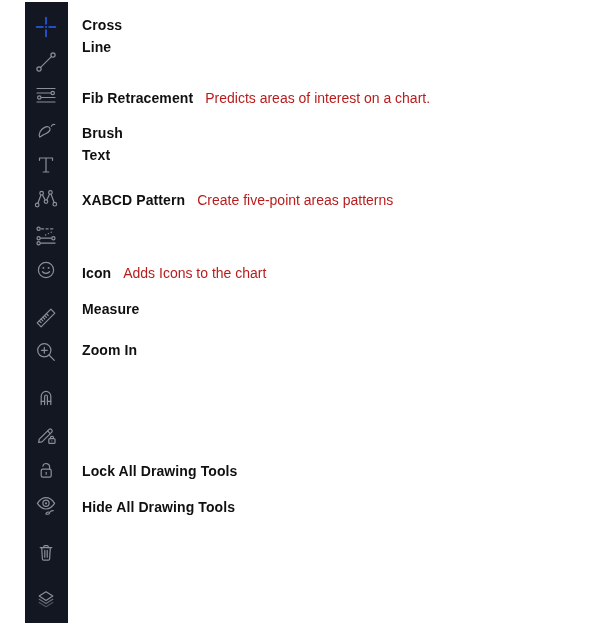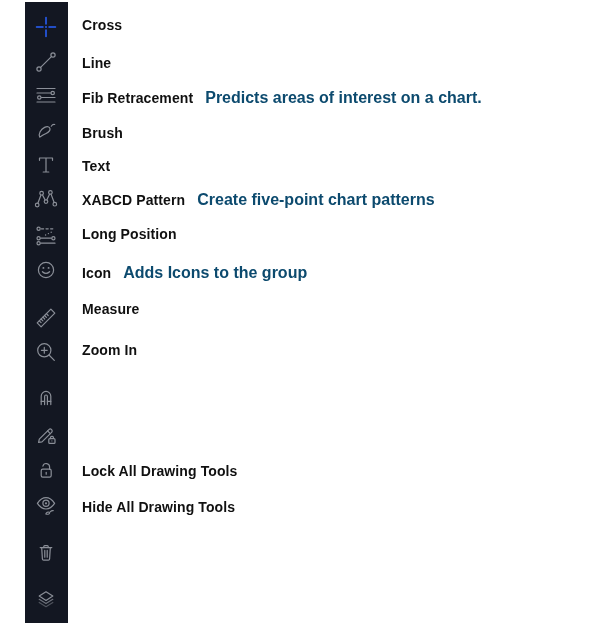--- a/index.html
+++ b/index.html
@@ -17,21 +17,21 @@
   .tool-btn svg{display:block;width:28px;height:28px;}
   .ic{stroke:#8b8f98;fill:none;stroke-width:1.2;stroke-linecap:round;stroke-linejoin:round;}
   .ic-fill{fill:#8b8f98;stroke:none;}
   .ic-mask{fill:#131722;stroke:#8b8f98;stroke-width:1.2;}
   .accent{stroke:#2962FF;stroke-width:1.5;fill:none;stroke-linecap:round;}
   .accent-dot{fill:#2962FF;stroke:none;}
   .row{
     position:absolute;left:82px;transform:translateY(-50%);white-space:nowrap;
   }
   .lbl{font-size:14px;font-weight:bold;color:#101010;letter-spacing:0.1px;}
-  .desc{font-size:16px;font-weight:bold;color:#0c4a6e;margin-left:12px;}
+  .desc{font-size:14px;font-weight:normal;color:#b91c1c;margin-left:12px;}
 </style>
 </head>
 <body>
 
 <div class="screen">
 
   <div class="sidebar"></div>
 
   <div class="tool-btn" style="top:13px">
     <svg viewBox="0 0 28 28">
@@ -171,40 +171,37 @@
     <svg viewBox="0 0 28 28">
       <path class="ic" d="M14 5.8 L20.8 10.1 L14 14.4 L7.2 10.1 Z"></path>
       <path class="ic" d="M7.2 13.3 L14 17.6 L20.8 13.3" opacity="0.75"></path>
       <path class="ic" d="M7.2 16.4 L14 20.7 L20.8 16.4" opacity="0.5"></path>
     </svg>
   </div>
 
   <div class="row" style="top:25px">
     <span class="lbl">Cross</span><span class="desc"></span>
   </div>
-  <div class="row" style="top:63px">
+  <div class="row" style="top:47px">
     <span class="lbl">Line</span><span class="desc"></span>
   </div>
   <div class="row" style="top:98px">
     <span class="lbl">Fib Retracement</span><span class="desc">Predicts areas of interest on a chart.</span>
   </div>
   <div class="row" style="top:133px">
     <span class="lbl">Brush</span><span class="desc"></span>
   </div>
-  <div class="row" style="top:166px">
+  <div class="row" style="top:155px">
     <span class="lbl">Text</span><span class="desc"></span>
   </div>
   <div class="row" style="top:200px">
-    <span class="lbl">XABCD Pattern</span><span class="desc">Create five-point chart patterns</span>
-  </div>
-  <div class="row" style="top:234px">
-    <span class="lbl">Long Position</span><span class="desc"></span>
+    <span class="lbl">XABCD Pattern</span><span class="desc">Create five-point areas patterns</span>
   </div>
   <div class="row" style="top:273px">
-    <span class="lbl">Icon</span><span class="desc">Adds Icons to the group</span>
+    <span class="lbl">Icon</span><span class="desc">Adds Icons to the chart</span>
   </div>
   <div class="row" style="top:309px">
     <span class="lbl">Measure</span><span class="desc"></span>
   </div>
   <div class="row" style="top:350px">
     <span class="lbl">Zoom In</span><span class="desc"></span>
   </div>
   <div class="row" style="top:471px">
     <span class="lbl">Lock All Drawing Tools</span><span class="desc"></span>
   </div>

